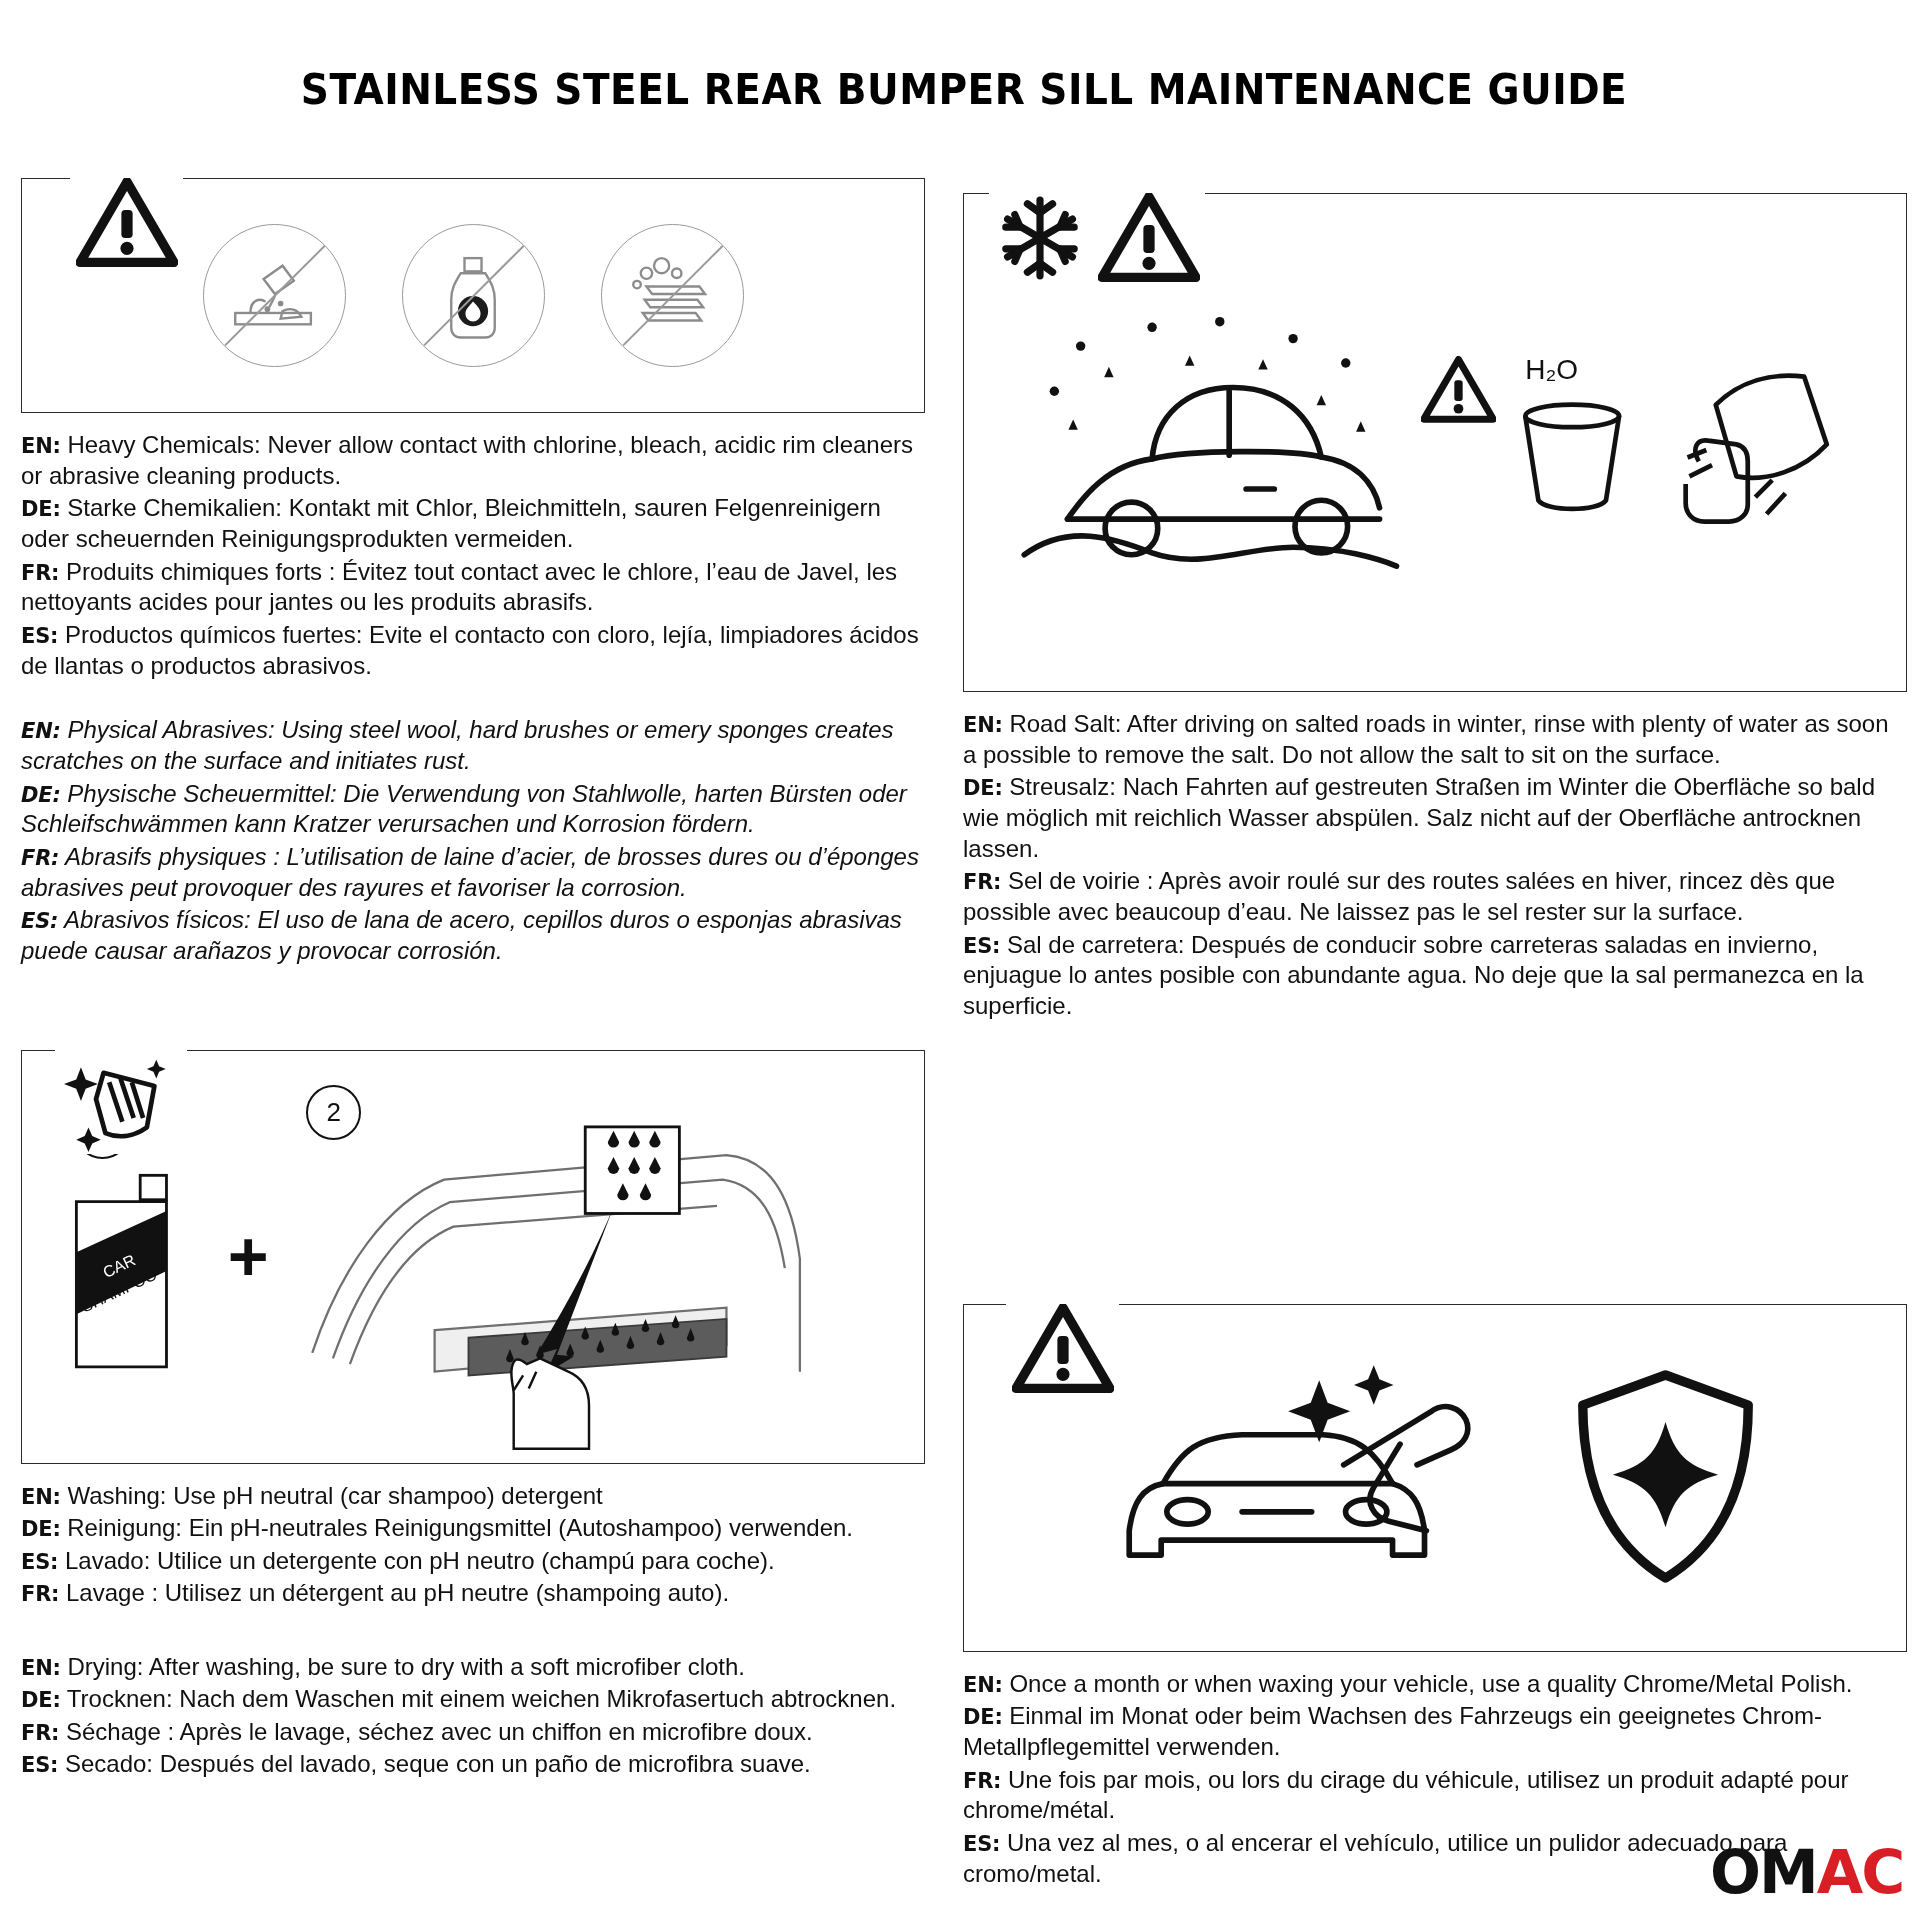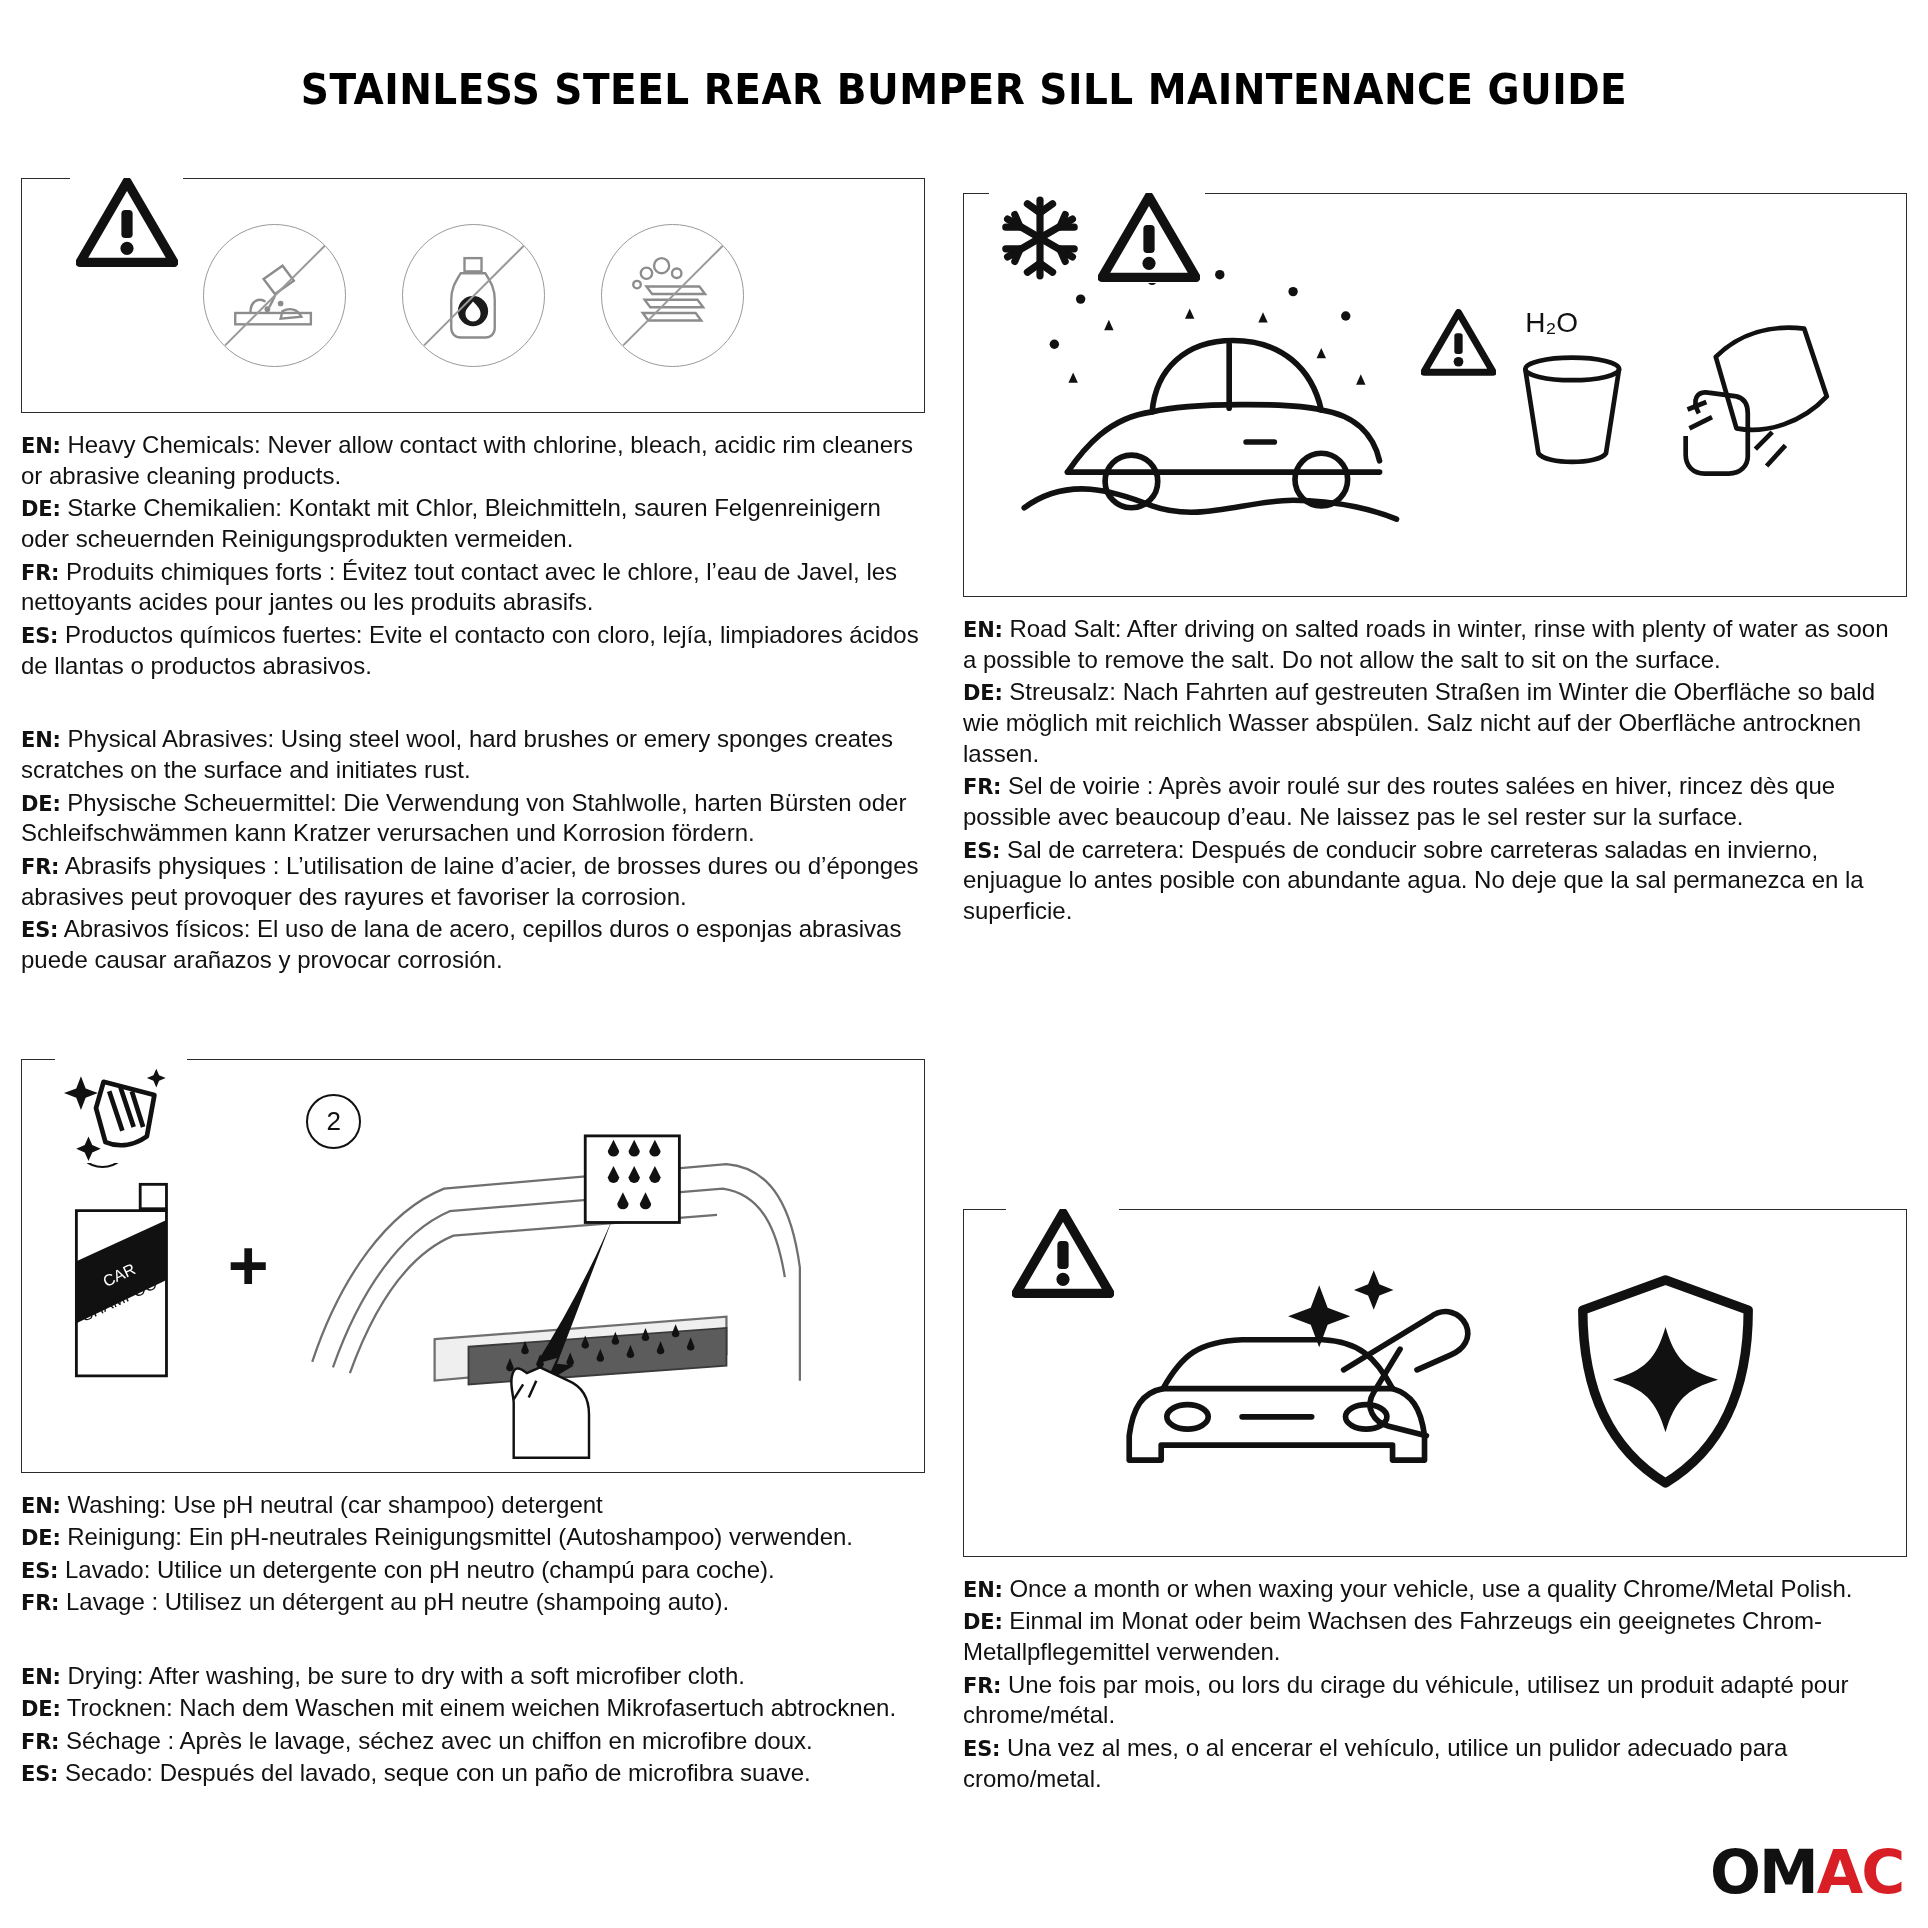--- a/index.html
+++ b/index.html
@@ -187,21 +187,21 @@
 
       <div class="txtblock">
         <p><span class="lang">EN:</span><span> Heavy Chemicals: Never allow contact with chlorine, bleach, acidic rim cleaners or abrasive cleaning products.</span></p>
         <p><span class="lang">DE:</span><span> Starke Chemikalien: Kontakt mit Chlor, Bleichmitteln, sauren Felgenreinigern oder scheuernden Reinigungsprodukten vermeiden.</span></p>
         <p><span class="lang">FR:</span><span> Produits chimiques forts : Évitez tout contact avec le chlore, l’eau de Javel, les nettoyants acides pour jantes ou les produits abrasifs.</span></p>
         <p><span class="lang">ES:</span><span> Productos químicos fuertes: Evite el contacto con cloro, lejía, limpiadores ácidos de llantas o productos abrasivos.</span></p>
       </div>
 
       <div class="gap"></div>
 
-      <div class="txtblock" style="margin-top:9px;">
+      <div class="txtblock" style="margin-top:0;font-style:italic;">
         <p><span class="lang">EN:</span><span> Physical Abrasives: Using steel wool, hard brushes or emery sponges creates scratches on the surface and initiates rust.</span></p>
         <p><span class="lang">DE:</span><span> Physische Scheuermittel: Die Verwendung von Stahlwolle, harten Bürsten oder Schleifschwämmen kann Kratzer verursachen und Korrosion fördern.</span></p>
         <p><span class="lang">FR:</span><span> Abrasifs physiques : L’utilisation de laine d’acier, de brosses dures ou d’éponges abrasives peut provoquer des rayures et favoriser la corrosion.</span></p>
         <p><span class="lang">ES:</span><span> Abrasivos físicos: El uso de lana de acero, cepillos duros o esponjas abrasivas puede causar arañazos y provocar corrosión.</span></p>
       </div>
 
       <div style="position:relative; margin-top:83px;">
         <div class="panel" style="height:414px; margin-top:55px;">
           <div class="panel-inner" style="justify-content:flex-start;">
 
@@ -297,21 +297,21 @@
         <p><span class="lang">EN:</span><span> Drying: After washing, be sure to dry with a soft microfiber cloth.</span></p>
         <p><span class="lang">DE:</span><span> Trocknen: Nach dem Waschen mit einem weichen Mikrofasertuch abtrocknen.</span></p>
         <p><span class="lang">FR:</span><span> Séchage : Après le lavage, séchez avec un chiffon en microfibre doux.</span></p>
         <p><span class="lang">ES:</span><span> Secado: Después del lavado, seque con un paño de microfibra suave.</span></p>
       </div>
     </div>
 
     <div class="col">
 
       <div style="position:relative;">
-        <div class="panel" style="height:404px; margin-top:45px;">
+        <div class="panel" style="height:499px; margin-top:45px;">
           <div class="panel-inner" style="gap:9.4px;">
 
             <svg width="395" height="282" viewBox="0 0 420 300">
               <g fill="none" stroke="#111" stroke-width="6" stroke-linejoin="round" stroke-linecap="round">
                 <path d="M60 232 C78 206 104 174 150 168 C154 122 186 92 236 92 C288 92 320 122 330 166 C368 172 386 194 392 220"></path>
                 <path d="M60 232 L392 232"></path>
                 <path d="M150 168 C190 158 300 158 330 166"></path>
                 <path d="M232 96 L232 164"></path>
                 <path d="M250 200 L280 200"></path>
                 <circle cx="128" cy="242" r="28"></circle>

